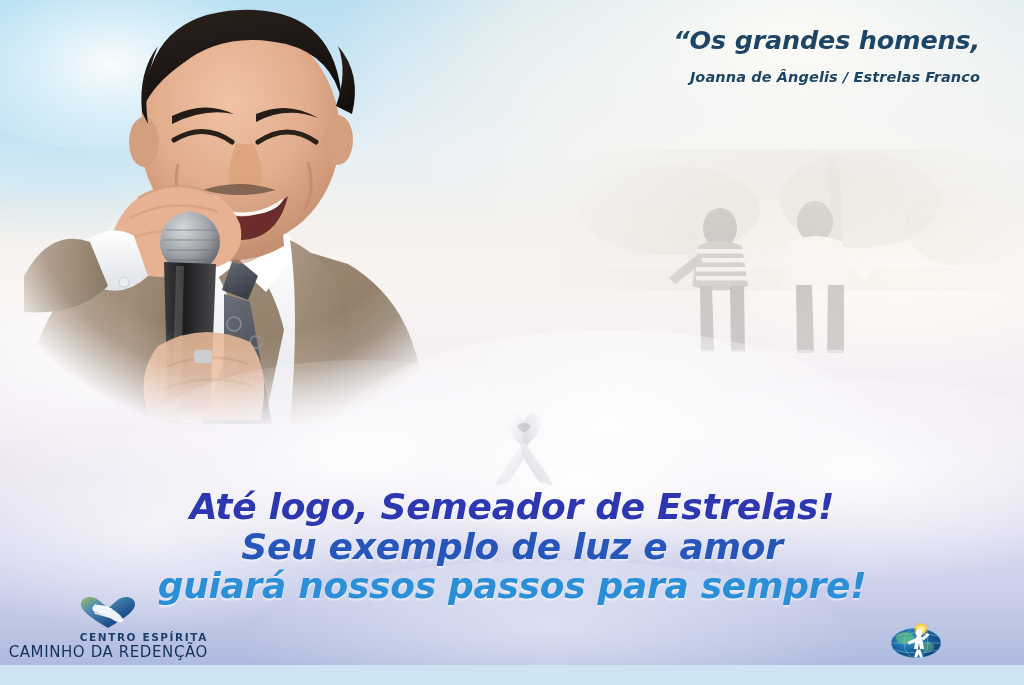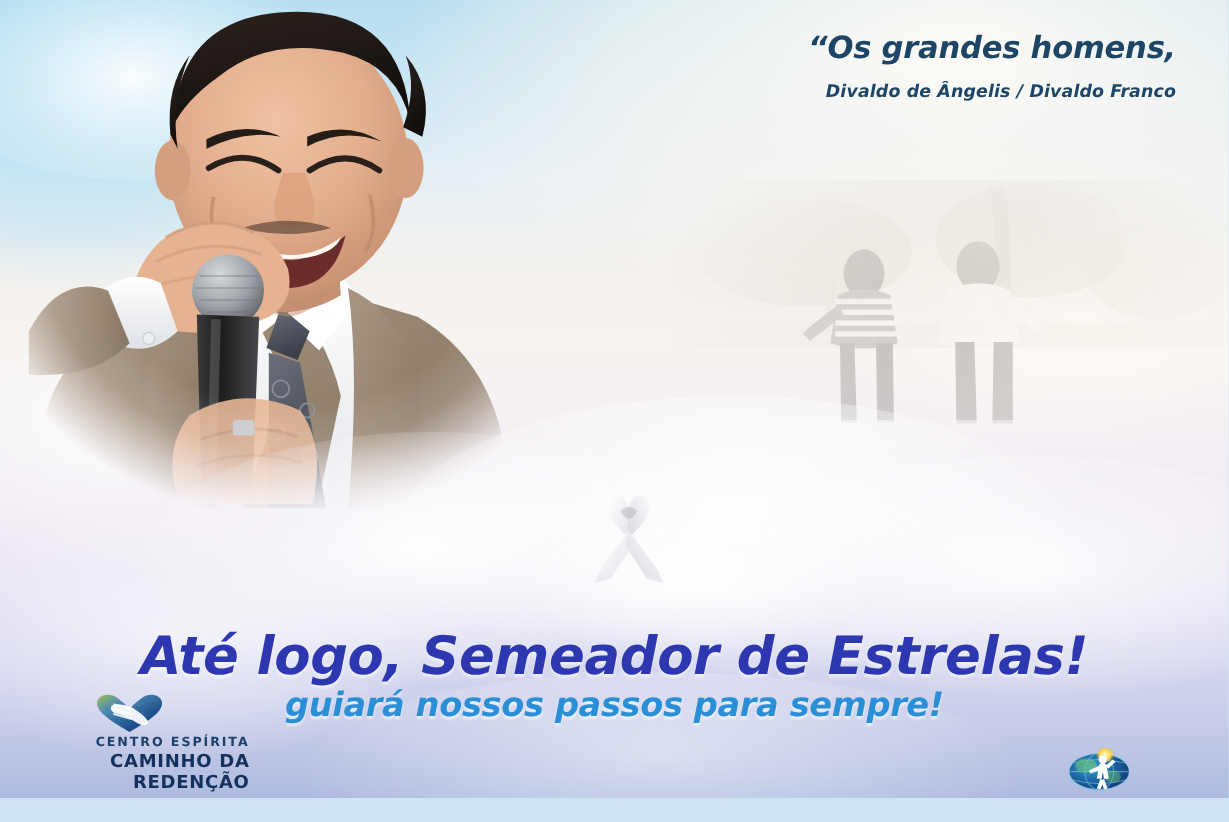--- a/index.html
+++ b/index.html
@@ -105,42 +105,42 @@
     position:absolute; left:0; right:0; top:486px;
     text-align:center;
   }
   .hl{
     font-family:"DejaVu Sans", sans-serif;
     font-style:italic;
     font-weight:bold;
     letter-spacing:-0.3px;
     white-space:nowrap;
   }
-  .hl-1{ font-size:44px; line-height:41px; color:#2c37b0;
-         text-shadow:0 2px 2px rgba(255,255,255,0.55);margin-top:41px; }
+  .hl-1{ font-size:36px; line-height:41px; color:#2c37b0;
+         text-shadow:0 2px 2px rgba(255,255,255,0.55); }
   .hl-2{ font-size:36px; line-height:39px; color:#2756bb;
          text-shadow:0 2px 2px rgba(255,255,255,0.55); }
-  .hl-3{ font-size:28px; line-height:40px; color:#2a8fd6;
+  .hl-3{ font-size:36px; line-height:40px; color:#2a8fd6;
          text-shadow:0 2px 2px rgba(255,255,255,0.55); }
 
   
   .logo-block{ position:absolute; bottom:4px; text-align:right; }
   #logo-left{ left:8px; width:200px; }
   #logo-right{ right:8px; width:200px; }
 
   .logo-mark{ display:block; margin:0 auto 2px; }
 
   .logo-top-line{
     font-family:"DejaVu Sans", sans-serif;
     font-weight:bold; font-size:10.5px; letter-spacing:1.6px;
     color:#1f3f6b; line-height:12px;
   }
   .logo-main-line{
     font-family:"DejaVu Sans", sans-serif;
-    font-weight:bold; font-size:15px; letter-spacing:0.6px;
+    font-weight:normal; font-size:15px; letter-spacing:0.6px;
     color:#14315c; line-height:18px;
   }
   #logo-right .logo-main-line{ color:#1b4f9c; font-size:15.5px; letter-spacing:0.4px; }
 </style>
 </head>
 <body>
 
 <div id="poster">
 
   <div class="cloud cl-a"></div>
@@ -314,21 +314,21 @@
 
   <div class="cloud cl-c"></div>
   <div class="cloud cl-d"></div>
   <div class="cloud cl-e"></div>
   <div class="cloud cl-f"></div>
   <div class="cloud cl-g"></div>
   <div class="cloud cl-i"></div>
 
   <div id="quote-block">
     <div class="quote-line">“Os grandes homens,</div>
-    <div id="quote-attrib">Divaldo de Ângelis / Divaldo Franco</div>
+    <div id="quote-attrib">Joanna de Ângelis / Estrelas Franco</div>
   </div>
 
   <svg id="ribbon" viewBox="0 0 74 80">
     <defs>
       <linearGradient id="rib1" x1="0" y1="0" x2="1" y2="1">
         <stop offset="0%" stop-color="#ffffff"></stop>
         <stop offset="100%" stop-color="#e4e2e8"></stop>
       </linearGradient>
       <linearGradient id="rib2" x1="1" y1="0" x2="0" y2="1">
         <stop offset="0%" stop-color="#fbfbfd"></stop>
@@ -339,20 +339,21 @@
     <path d="M37 40 C53 26 58 14 52 7 C45 0 36 9 36 23 L36 42 Z" fill="url(#rib2)"></path>
     <path d="M37 34 L11 70 L22 74 L40 46 Z" fill="url(#rib1)"></path>
     <path d="M37 34 L63 70 L52 74 L34 46 Z" fill="url(#rib2)"></path>
     <path d="M12 70 l-4 8 l14 -4 z" fill="#eceaf0"></path>
     <path d="M62 70 l4 8 l-14 -4 z" fill="#eceaf0"></path>
     <path d="M30 18 q7 -7 14 0 q-7 12 -14 0 z" fill="#b9b6c0" opacity="0.55"></path>
   </svg>
 
   <div id="headline">
     <div class="hl hl-1">Até logo, Semeador de Estrelas!</div>
+    <div class="hl hl-2">Seu exemplo de luz e amor</div>
     <div class="hl hl-3">guiará nossos passos para sempre!</div>
   </div>
 
   <div class="logo-block" id="logo-left">
     <svg class="logo-mark" width="62" height="34" viewBox="0 0 62 34">
       <defs>
         <linearGradient id="hrt" x1="0" y1="0" x2="1" y2="1">
           <stop offset="0%" stop-color="#9fbf55"></stop>
           <stop offset="28%" stop-color="#4e8bb5"></stop>
           <stop offset="70%" stop-color="#1d4f8c"></stop>

